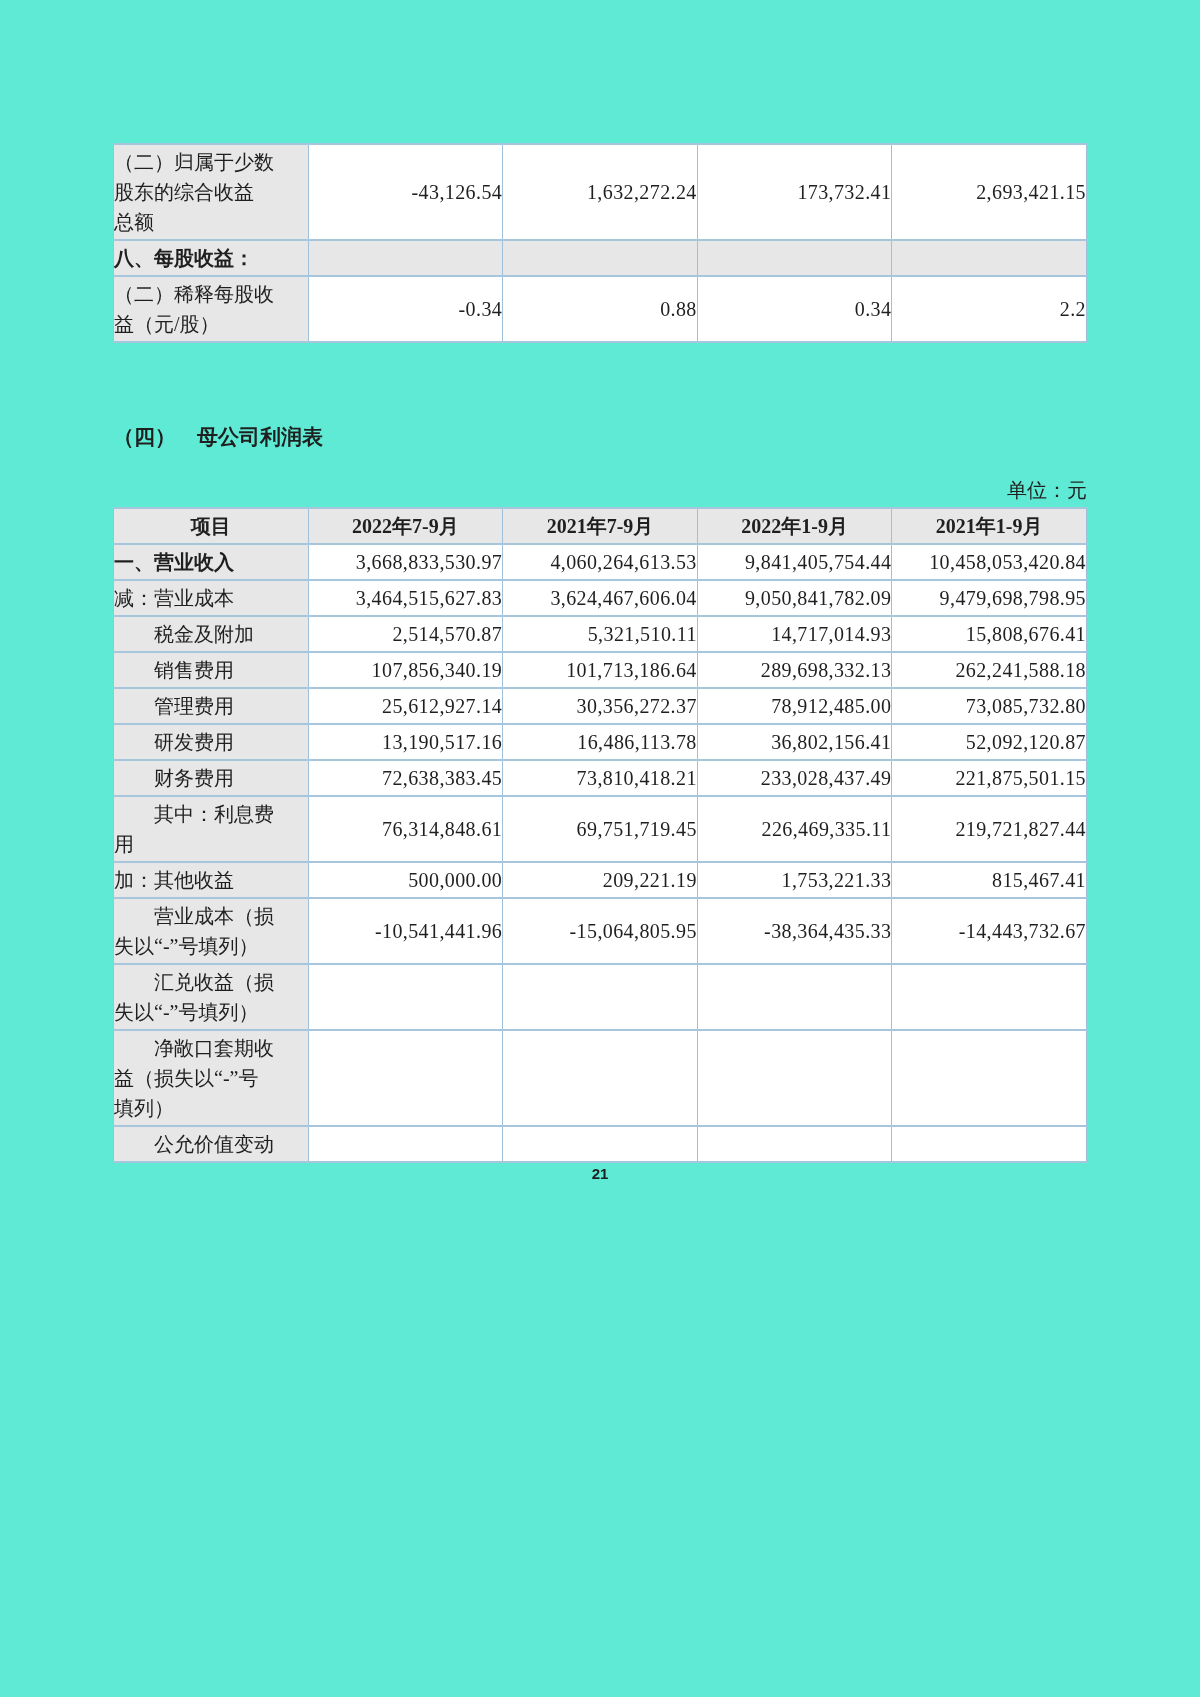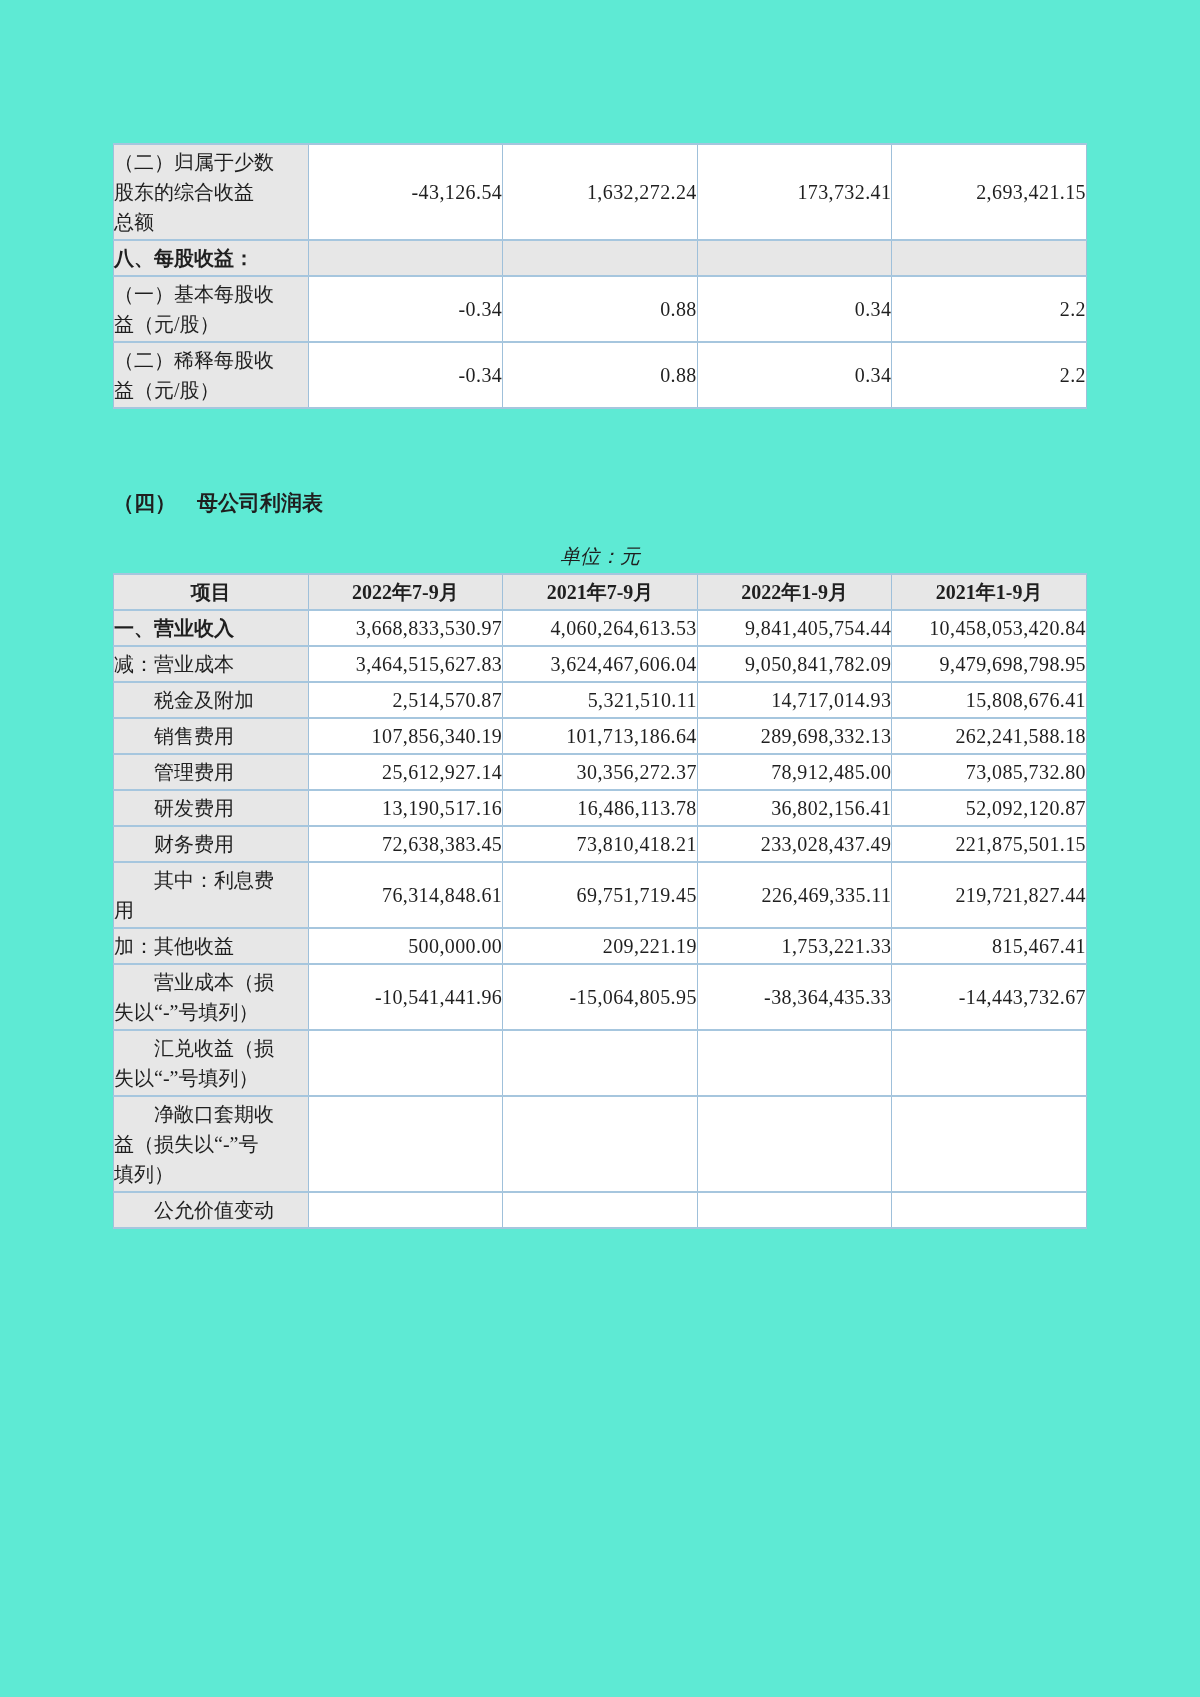--- a/index.html
+++ b/index.html
@@ -70,23 +70,22 @@
   .sig-3{left:687px;}
   .section-title{
     margin-top:80px;
     font-size:21px;
     font-weight:bold;
     height:28px;
   }
   .unit-line{
     margin-top:26px;
     font-size:20px;
-    text-align:center;
+    text-align:right;
     height:26px;
-    font-style:italic;
   }
   .page-number{
     margin-top:2px;
     text-align:center;
     font-family:"Liberation Sans","DejaVu Sans",sans-serif;
     font-size:15px;
     font-weight:bold;
   }
 </style>
 </head>
@@ -112,28 +111,20 @@
             <td class="val">1,632,272.24</td>
             <td class="val">173,732.41</td>
             <td class="val">2,693,421.15</td>
           </tr>
           <tr class="section-row">
             <td class="lbl ind0 bold">八、每股收益：</td>
             <td class="val"></td>
             <td class="val"></td>
             <td class="val"></td>
             <td class="val"></td>
-          </tr>
-          <tr>
-            <td class="lbl ind0">（一）基本每股收
-益（元/股）</td>
-            <td class="val">-0.34</td>
-            <td class="val">0.88</td>
-            <td class="val">0.34</td>
-            <td class="val">2.2</td>
           </tr>
           <tr>
             <td class="lbl ind0">（二）稀释每股收
 益（元/股）</td>
             <td class="val">-0.34</td>
             <td class="val">0.88</td>
             <td class="val">0.34</td>
             <td class="val">2.2</td>
           </tr>
         </tbody>
@@ -254,15 +245,16 @@
           <tr>
             <td class="lbl ind1">公允价值变动</td>
             <td class="val"></td>
             <td class="val"></td>
             <td class="val"></td>
             <td class="val"></td>
           </tr>
         </tbody>
     </table>
 
+    <div class="page-number">21</div>
 
   </div>
 </div>
 
 </body></html>

